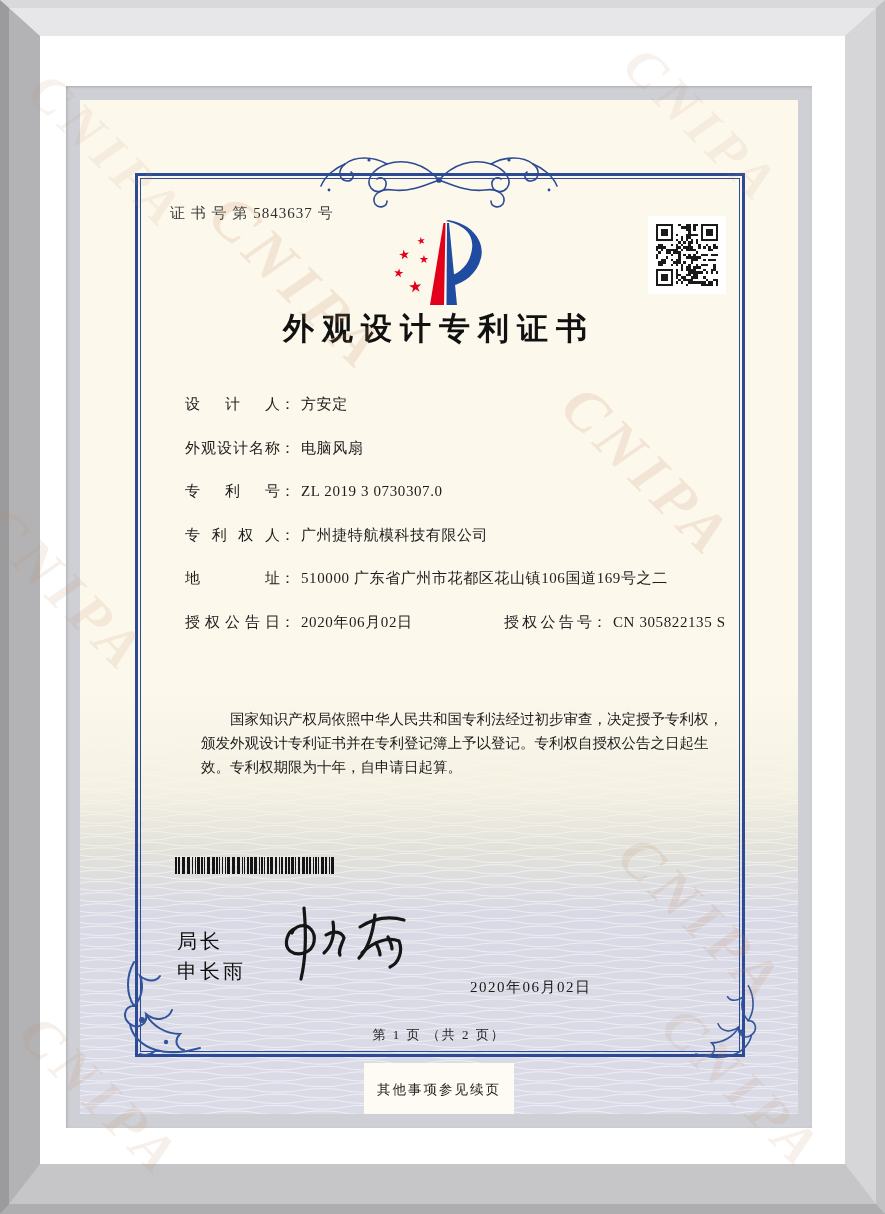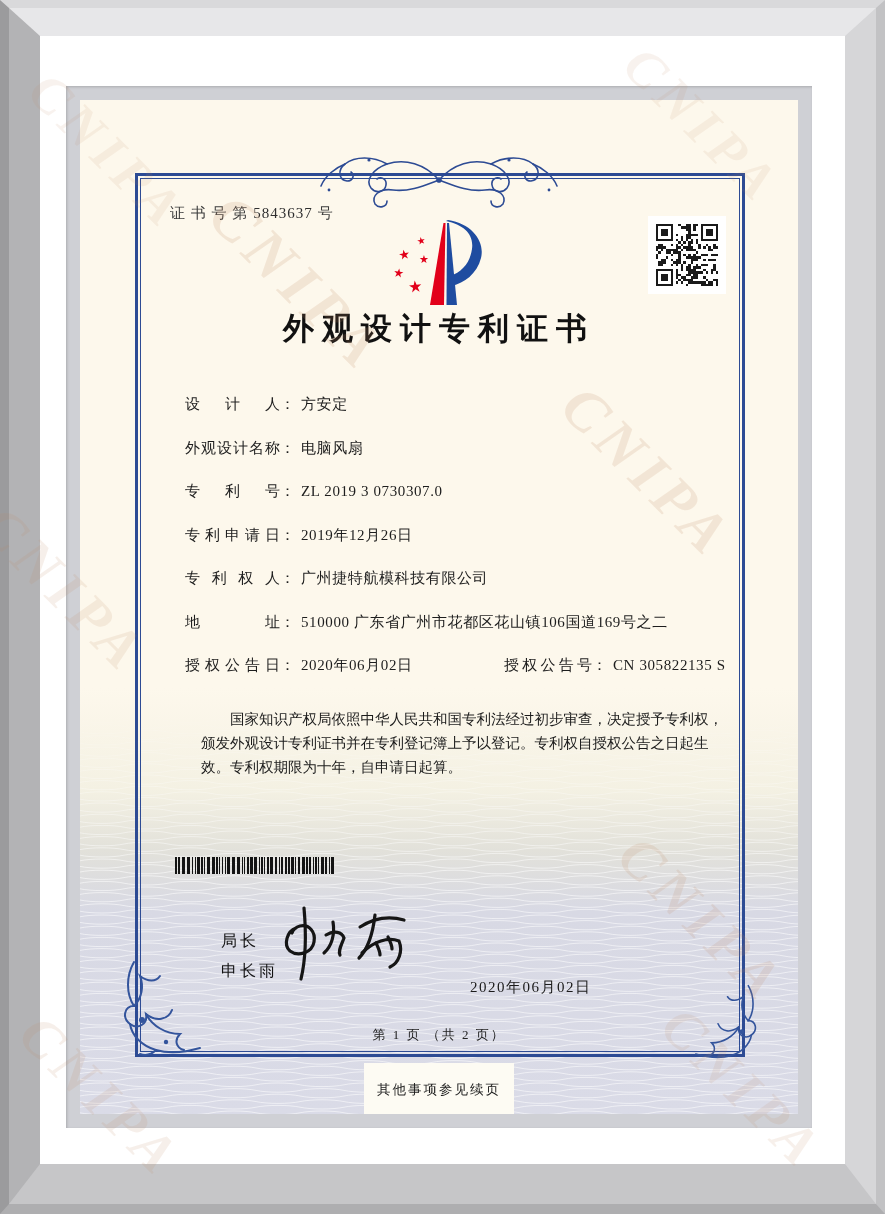--- a/index.html
+++ b/index.html
@@ -37,21 +37,21 @@
   .field-row{position:relative;height:43.5px;}
   .flabel{display:inline-block;width:95px;text-align:justify;text-align-last:justify;vertical-align:top;}
   .fcolon{display:inline-block;margin-right:6px;}
   .fvalue{letter-spacing:.6px;}
   .fpair2{position:absolute;left:271px;top:0;}
   .flabel2{display:inline-block;width:88px;text-align:justify;text-align-last:justify;vertical-align:top;margin-left:48px;}
   .paras{position:absolute;left:105px;top:591px;width:556px;font-size:14.5px;line-height:24px;color:#1b1b1b;}
   .paras p{margin:16px;text-indent:2em;}
   .barcode{position:absolute;left:95px;top:757px;}
   .signer{position:absolute;left:97px;top:826px;font-family:Liberation Serif, serif;
-    font-size:16px;font-weight:500;color:#111;letter-spacing:3px;line-height:30px;margin-left:44px;}
+    font-size:20px;font-weight:500;color:#111;letter-spacing:3px;line-height:30px;}
   .signature{position:absolute;left:198px;top:800px;}
   .issue-date{position:absolute;left:390px;top:878px;font-size:15px;letter-spacing:1.5px;color:#1b1b1b;}
   .pagination{position:absolute;left:0;right:0;top:926px;text-align:center;font-size:13px;
     letter-spacing:2px;color:#222;}
   .cont-note{position:absolute;left:50%;top:963px;transform:translateX(-50%);background:#fdfbf3;
     padding:18px 13px;font-size:13.5px;letter-spacing:2px;color:#1b1b1b;white-space:nowrap;}
   
   .wm-layer{position:absolute;inset:0;pointer-events:none;z-index:6;}
   .wm{position:absolute;font-style:italic;font-weight:bold;letter-spacing:7px;color:#c08a64;
     transform:rotate(45deg);transform-origin:left top;white-space:nowrap;}
@@ -201,21 +201,20 @@
             <path d="M0,0h1v1h-1zM1,0h1v1h-1zM2,0h1v1h-1zM3,0h1v1h-1zM4,0h1v1h-1zM5,0h1v1h-1zM6,0h1v1h-1zM9,0h1v1h-1zM12,0h1v1h-1zM13,0h1v1h-1zM15,0h1v1h-1zM16,0h1v1h-1zM18,0h1v1h-1zM19,0h1v1h-1zM20,0h1v1h-1zM21,0h1v1h-1zM22,0h1v1h-1zM23,0h1v1h-1zM24,0h1v1h-1zM0,1h1v1h-1zM6,1h1v1h-1zM10,1h1v1h-1zM11,1h1v1h-1zM12,1h1v1h-1zM13,1h1v1h-1zM15,1h1v1h-1zM18,1h1v1h-1zM24,1h1v1h-1zM0,2h1v1h-1zM2,2h1v1h-1zM3,2h1v1h-1zM4,2h1v1h-1zM6,2h1v1h-1zM12,2h1v1h-1zM13,2h1v1h-1zM15,2h1v1h-1zM18,2h1v1h-1zM20,2h1v1h-1zM21,2h1v1h-1zM22,2h1v1h-1zM24,2h1v1h-1zM0,3h1v1h-1zM2,3h1v1h-1zM3,3h1v1h-1zM4,3h1v1h-1zM6,3h1v1h-1zM13,3h1v1h-1zM18,3h1v1h-1zM20,3h1v1h-1zM21,3h1v1h-1zM22,3h1v1h-1zM24,3h1v1h-1zM0,4h1v1h-1zM2,4h1v1h-1zM3,4h1v1h-1zM4,4h1v1h-1zM6,4h1v1h-1zM8,4h1v1h-1zM12,4h1v1h-1zM13,4h1v1h-1zM14,4h1v1h-1zM15,4h1v1h-1zM16,4h1v1h-1zM18,4h1v1h-1zM20,4h1v1h-1zM21,4h1v1h-1zM22,4h1v1h-1zM24,4h1v1h-1zM0,5h1v1h-1zM6,5h1v1h-1zM10,5h1v1h-1zM12,5h1v1h-1zM13,5h1v1h-1zM18,5h1v1h-1zM24,5h1v1h-1zM0,6h1v1h-1zM1,6h1v1h-1zM2,6h1v1h-1zM3,6h1v1h-1zM4,6h1v1h-1zM5,6h1v1h-1zM6,6h1v1h-1zM8,6h1v1h-1zM10,6h1v1h-1zM12,6h1v1h-1zM14,6h1v1h-1zM16,6h1v1h-1zM18,6h1v1h-1zM19,6h1v1h-1zM20,6h1v1h-1zM21,6h1v1h-1zM22,6h1v1h-1zM23,6h1v1h-1zM24,6h1v1h-1zM9,7h1v1h-1zM11,7h1v1h-1zM13,7h1v1h-1zM14,7h1v1h-1zM16,7h1v1h-1zM1,8h1v1h-1zM2,8h1v1h-1zM6,8h1v1h-1zM8,8h1v1h-1zM10,8h1v1h-1zM13,8h1v1h-1zM17,8h1v1h-1zM20,8h1v1h-1zM23,8h1v1h-1zM0,9h1v1h-1zM1,9h1v1h-1zM2,9h1v1h-1zM3,9h1v1h-1zM8,9h1v1h-1zM9,9h1v1h-1zM11,9h1v1h-1zM12,9h1v1h-1zM13,9h1v1h-1zM14,9h1v1h-1zM17,9h1v1h-1zM19,9h1v1h-1zM21,9h1v1h-1zM23,9h1v1h-1zM24,9h1v1h-1zM0,10h1v1h-1zM2,10h1v1h-1zM4,10h1v1h-1zM5,10h1v1h-1zM6,10h1v1h-1zM7,10h1v1h-1zM8,10h1v1h-1zM10,10h1v1h-1zM12,10h1v1h-1zM13,10h1v1h-1zM14,10h1v1h-1zM15,10h1v1h-1zM21,10h1v1h-1zM22,10h1v1h-1zM1,11h1v1h-1zM4,11h1v1h-1zM5,11h1v1h-1zM7,11h1v1h-1zM8,11h1v1h-1zM9,11h1v1h-1zM16,11h1v1h-1zM0,12h1v1h-1zM6,12h1v1h-1zM9,12h1v1h-1zM11,12h1v1h-1zM13,12h1v1h-1zM15,12h1v1h-1zM18,12h1v1h-1zM19,12h1v1h-1zM20,12h1v1h-1zM22,12h1v1h-1zM23,12h1v1h-1zM24,12h1v1h-1zM0,13h1v1h-1zM4,13h1v1h-1zM9,13h1v1h-1zM12,13h1v1h-1zM13,13h1v1h-1zM14,13h1v1h-1zM15,13h1v1h-1zM16,13h1v1h-1zM17,13h1v1h-1zM2,14h1v1h-1zM3,14h1v1h-1zM6,14h1v1h-1zM8,14h1v1h-1zM9,14h1v1h-1zM14,14h1v1h-1zM15,14h1v1h-1zM16,14h1v1h-1zM19,14h1v1h-1zM21,14h1v1h-1zM22,14h1v1h-1zM23,14h1v1h-1zM1,15h1v1h-1zM2,15h1v1h-1zM3,15h1v1h-1zM7,15h1v1h-1zM8,15h1v1h-1zM9,15h1v1h-1zM11,15h1v1h-1zM14,15h1v1h-1zM1,16h1v1h-1zM2,16h1v1h-1zM6,16h1v1h-1zM8,16h1v1h-1zM10,16h1v1h-1zM13,16h1v1h-1zM16,16h1v1h-1zM18,16h1v1h-1zM19,16h1v1h-1zM20,16h1v1h-1zM23,16h1v1h-1zM10,17h1v1h-1zM12,17h1v1h-1zM13,17h1v1h-1zM15,17h1v1h-1zM16,17h1v1h-1zM17,17h1v1h-1zM23,17h1v1h-1zM0,18h1v1h-1zM1,18h1v1h-1zM2,18h1v1h-1zM3,18h1v1h-1zM4,18h1v1h-1zM5,18h1v1h-1zM6,18h1v1h-1zM8,18h1v1h-1zM10,18h1v1h-1zM12,18h1v1h-1zM13,18h1v1h-1zM14,18h1v1h-1zM15,18h1v1h-1zM19,18h1v1h-1zM22,18h1v1h-1zM23,18h1v1h-1zM0,19h1v1h-1zM6,19h1v1h-1zM8,19h1v1h-1zM13,19h1v1h-1zM14,19h1v1h-1zM15,19h1v1h-1zM16,19h1v1h-1zM17,19h1v1h-1zM18,19h1v1h-1zM20,19h1v1h-1zM22,19h1v1h-1zM24,19h1v1h-1zM0,20h1v1h-1zM2,20h1v1h-1zM3,20h1v1h-1zM4,20h1v1h-1zM6,20h1v1h-1zM8,20h1v1h-1zM9,20h1v1h-1zM12,20h1v1h-1zM13,20h1v1h-1zM15,20h1v1h-1zM16,20h1v1h-1zM0,21h1v1h-1zM2,21h1v1h-1zM3,21h1v1h-1zM4,21h1v1h-1zM6,21h1v1h-1zM8,21h1v1h-1zM10,21h1v1h-1zM11,21h1v1h-1zM14,21h1v1h-1zM15,21h1v1h-1zM16,21h1v1h-1zM19,21h1v1h-1zM0,22h1v1h-1zM2,22h1v1h-1zM3,22h1v1h-1zM4,22h1v1h-1zM6,22h1v1h-1zM9,22h1v1h-1zM11,22h1v1h-1zM12,22h1v1h-1zM13,22h1v1h-1zM14,22h1v1h-1zM20,22h1v1h-1zM23,22h1v1h-1zM24,22h1v1h-1zM0,23h1v1h-1zM6,23h1v1h-1zM8,23h1v1h-1zM10,23h1v1h-1zM13,23h1v1h-1zM14,23h1v1h-1zM15,23h1v1h-1zM16,23h1v1h-1zM17,23h1v1h-1zM18,23h1v1h-1zM19,23h1v1h-1zM21,23h1v1h-1zM22,23h1v1h-1zM24,23h1v1h-1zM0,24h1v1h-1zM1,24h1v1h-1zM2,24h1v1h-1zM3,24h1v1h-1zM4,24h1v1h-1zM5,24h1v1h-1zM6,24h1v1h-1zM12,24h1v1h-1zM18,24h1v1h-1zM19,24h1v1h-1zM20,24h1v1h-1zM21,24h1v1h-1zM22,24h1v1h-1zM24,24h1v1h-1z" fill="#1a1a1a"></path>
           </svg>
       </div>
 
       <div class="doc-title">外观设计专利证书</div>
 
       <div class="fields" id="fields">
           <div class="field-row"><span class="flabel">设计人</span><span class="fcolon">：</span><span class="fvalue">方安定</span></div>
           <div class="field-row"><span class="flabel">外观设计名称</span><span class="fcolon">：</span><span class="fvalue">电脑风扇</span></div>
           <div class="field-row"><span class="flabel">专利号</span><span class="fcolon">：</span><span class="fvalue">ZL 2019 3 0730307.0</span></div>
-          <div class="field-row"><span class="flabel">专利申请日</span><span class="fcolon">：</span><span class="fvalue">2019年12月26日</span></div>
           <div class="field-row"><span class="flabel">专利权人</span><span class="fcolon">：</span><span class="fvalue">广州捷特航模科技有限公司</span></div>
           <div class="field-row"><span class="flabel">地址</span><span class="fcolon">：</span><span class="fvalue">510000 广东省广州市花都区花山镇106国道169号之二</span></div>
           <div class="field-row"><span class="flabel">授权公告日</span><span class="fcolon">：</span><span class="fvalue">2020年06月02日</span><span class="fpair2"><span class="flabel2">授权公告号</span><span class="fcolon">：</span><span class="fvalue">CN 305822135 S</span></span></div>
         </div>
 
       <div class="paras">
         <p>国家知识产权局依照中华人民共和国专利法经过初步审查，决定授予专利权，颁发外观设计专利证书并在专利登记簿上予以登记。专利权自授权公告之日起生效。专利权期限为十年，自申请日起算。</p>
       </div>
 
       <svg class="barcode" id="barcode" width="162" height="17" viewBox="0 0 162 17" preserveAspectRatio="none">

